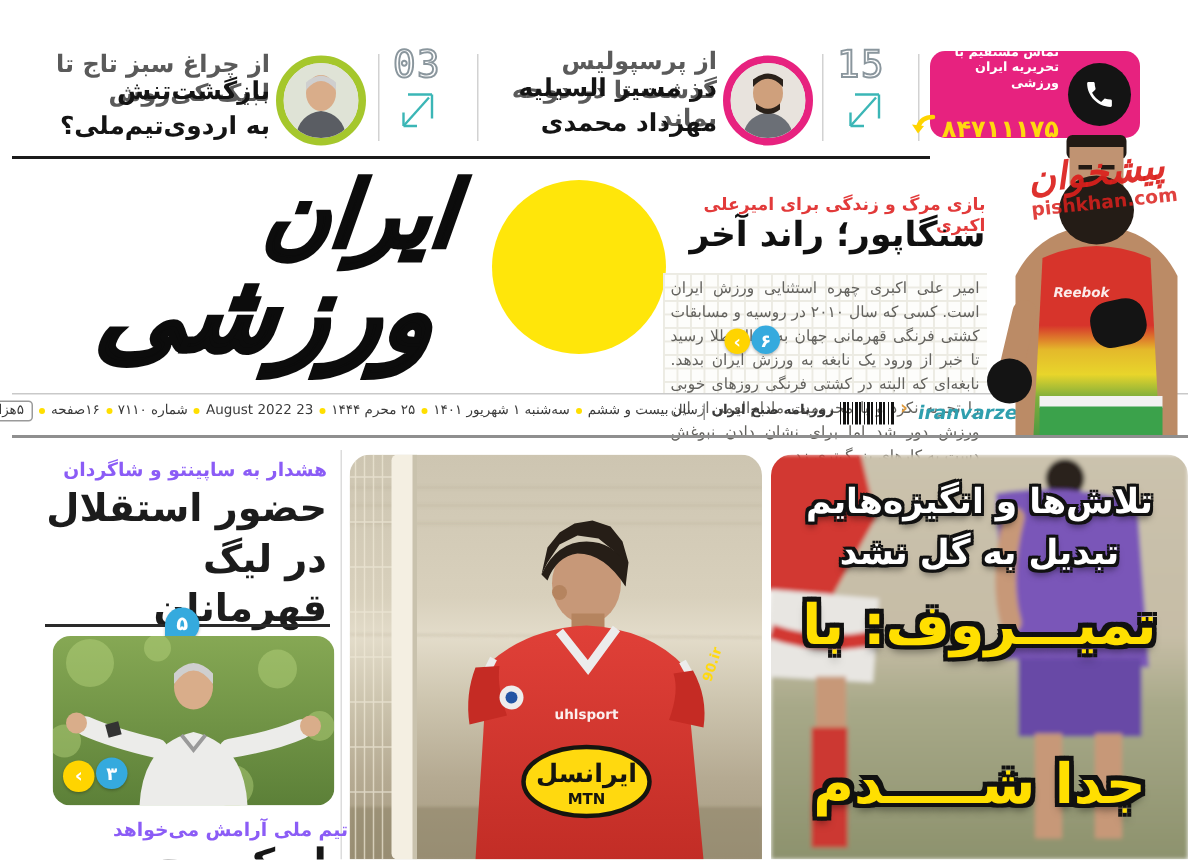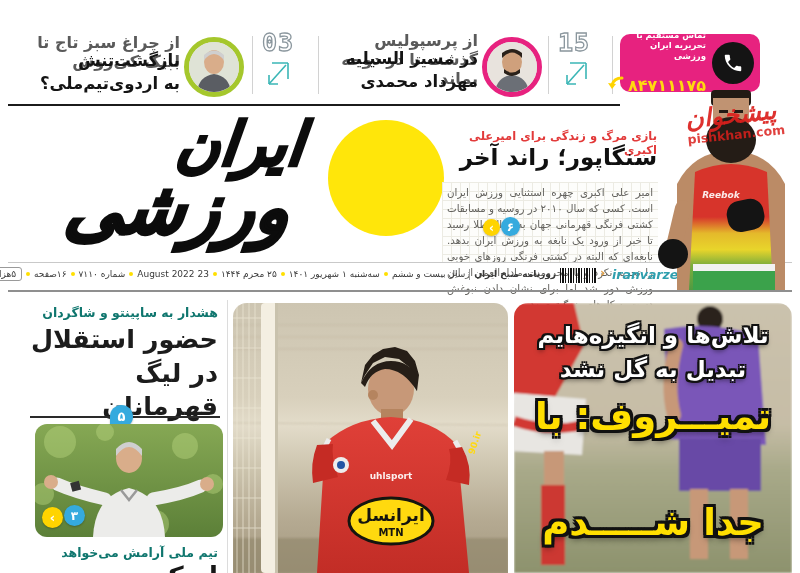--- a/index.html
+++ b/index.html
@@ -12,21 +12,21 @@
   .tr{text-align:right}
   
   .kicker{font-size:16px;color:#5a5a5a;font-weight:bold;line-height:1.2}
   .teaser-h{font-size:16.5px;font-weight:900;color:#141414;line-height:1.4}
   .avatar{width:50px;height:50px;border-radius:50%;overflow:hidden;background:#e9e9e9}
   .ring-green{border:5px solid #a5c72c}
   .ring-pink{border:5px solid #e7227f}
   .vline{width:1px;background:#d2d2d2}
   .page-num{
     font-family:"DejaVu Sans Mono","Liberation Mono",monospace;
-    font-size:25px;font-weight:bold;letter-spacing:1px;
+    font-size:25px;font-weight:normal;letter-spacing:1px;
     color:transparent;-webkit-text-stroke:1.3px #7e8b93;opacity:.9;
   }
   .contact-box{
     background:#e7227f;border-radius:10px;width:140px;height:58px;
     display:flex;flex-direction:row-reverse;align-items:center;padding:0 6px;box-sizing:border-box;
   }
   .phone-circle{width:42px;height:42px;border-radius:50%;background:#141414;
     display:flex;align-items:center;justify-content:center;flex:0 0 auto}
   .contact-texts{flex:1;direction:rtl;text-align:right;padding-right:6px;line-height:1.25}
   .contact-texts .l{color:#fff;font-size:8.5px;font-weight:bold}
@@ -53,21 +53,21 @@
   
   .dateline-row{display:flex;direction:rtl;align-items:center;gap:4px;
     font-size:9px;color:#3a3a3a;white-space:nowrap}
   .dateline-row .dot{width:4px;height:4px;border-radius:50%;background:#ffdf00;flex:0 0 auto}
   .dateline-row .vdiv{width:1px;height:11px;background:#9a9a9a;flex:0 0 auto}
   .price-box{border:1px solid #9a9a9a;border-radius:3px;padding:1px 5px}
   .barcode{width:36px;height:15px;
     background:repeating-linear-gradient(90deg,#111 0 1px,transparent 1px 2px,#111 2px 4px,transparent 4px 5px,#111 5px 6px,transparent 6px 8px)}
   .site-link{font-size:12.5px;font-weight:bold;font-style:italic;color:#2f9fae}
   
-  .col-kicker{font-size:12.5px;color:#0f766e;font-weight:bold}
+  .col-kicker{font-size:12.5px;color:#8b5cf6;font-weight:bold}
   .col-h{font-size:25.5px;font-weight:900;color:#1c1c1c;line-height:1.32}
   .photo-card{border-radius:12px;overflow:hidden}
   
   .cover-card{border-radius:14px 14px 0 0;overflow:hidden}
   .ol{font-weight:900;text-align:center;width:100%;direction:rtl;line-height:1.1}
   .ol-white{color:#fff;font-size:23px;
     text-shadow:-2px -2px 0 #111,2px -2px 0 #111,-2px 2px 0 #111,2px 2px 0 #111,
       -2px 0 0 #111,2px 0 0 #111,0 -2px 0 #111,0 2px 0 #111,0 3px 5px rgba(0,0,0,.55)}
   .ol-yellow{color:#ffdf00;font-size:37px;
     text-shadow:-3px -3px 0 #111,3px -3px 0 #111,-3px 3px 0 #111,3px 3px 0 #111,
@@ -241,21 +241,21 @@
     <rect x="36" y="58" width="9" height="9" fill="#333" transform="rotate(-15 40 62)"></rect>
     <path d="M58,113 Q60,72 94,64 Q128,72 130,113 Z" fill="#ececea"></path>
     <path d="M86,66 L94,76 L102,66" stroke="#9a9a9a" stroke-width="2.5" fill="none"></path>
     <ellipse cx="94" cy="34" rx="13" ry="15" fill="#d9ad8a"></ellipse>
     <path d="M81,32 Q94,14 107,32 L107,25 Q94,11 81,25 Z" fill="#cfcfcf"></path>
   </svg>
   <div class="abs badge badge-yellow" style="left:7px;top:83px;width:21px;height:21px;font-size:13px;color:#fff">‹</div>
   <div class="abs badge badge-blue" style="left:29px;top:81px;width:21px;height:21px;font-size:12px">۳</div>
 </div>
 
-<div class="abs col-kicker tr rtl" style="left:8px;top:545px;width:210px">تیم ملی آرامش می‌خواهد</div>
+<div class="abs col-kicker tr rtl" style="left:22px;top:545px;width:210px">تیم ملی آرامش می‌خواهد</div>
 <div class="abs tr rtl" style="left:8px;top:561px;width:210px;font-size:26px;font-weight:900;color:#161616">اسکوچیچ و حرفش</div>
 
 <div class="abs cover-card" style="left:233px;top:303px;width:275px;height:270px">
   <svg width="275" height="270" viewBox="0 0 275 270">
     <defs>
       <linearGradient id="stadG" x1="0" y1="0" x2="0" y2="1">
         <stop offset="0" stop-color="#cdc5b1"></stop>
           <stop offset="0.35" stop-color="#d8d0bc"></stop>
         <stop offset="0.45" stop-color="#e3dcca"></stop>
           <stop offset="0.6" stop-color="#cec6b0"></stop>

